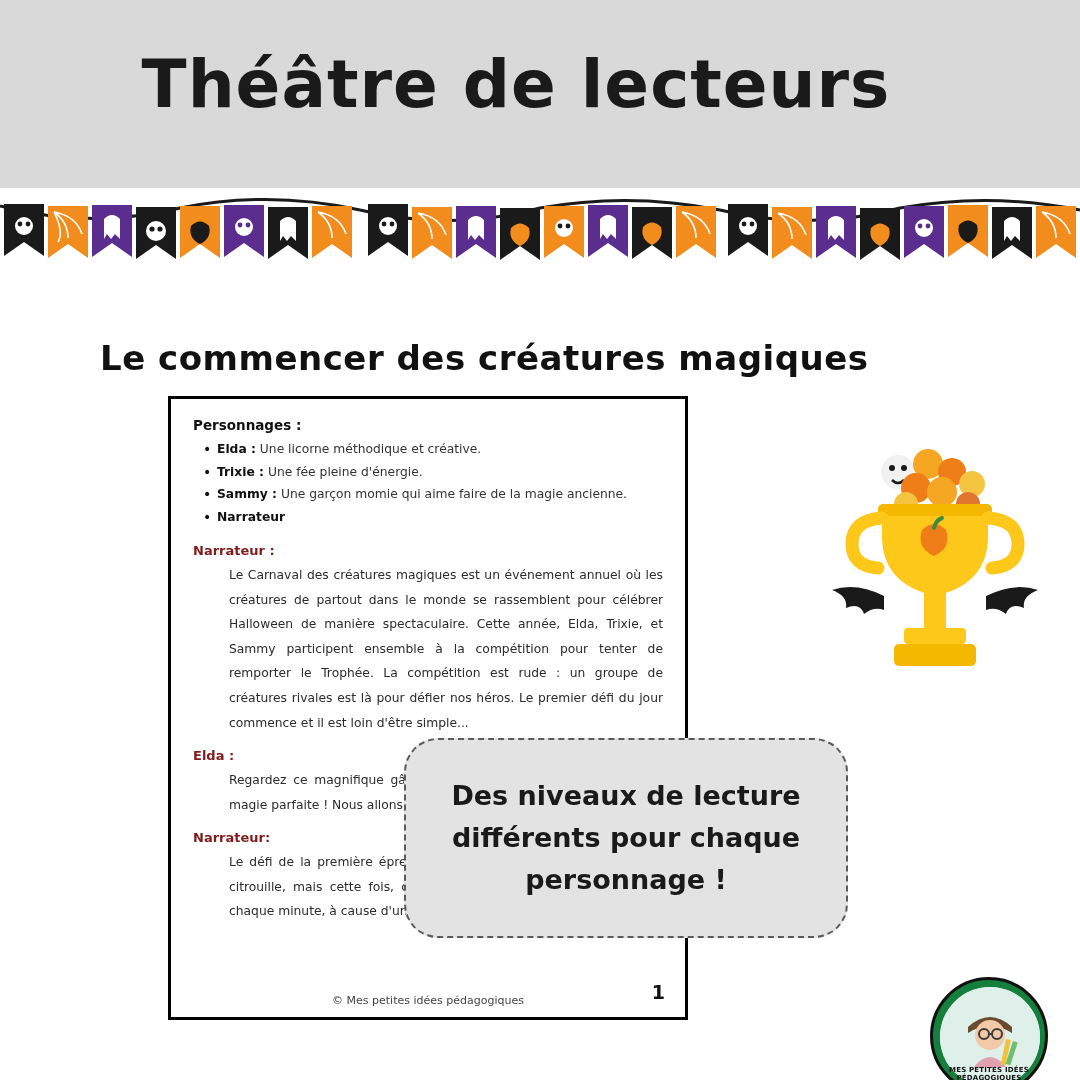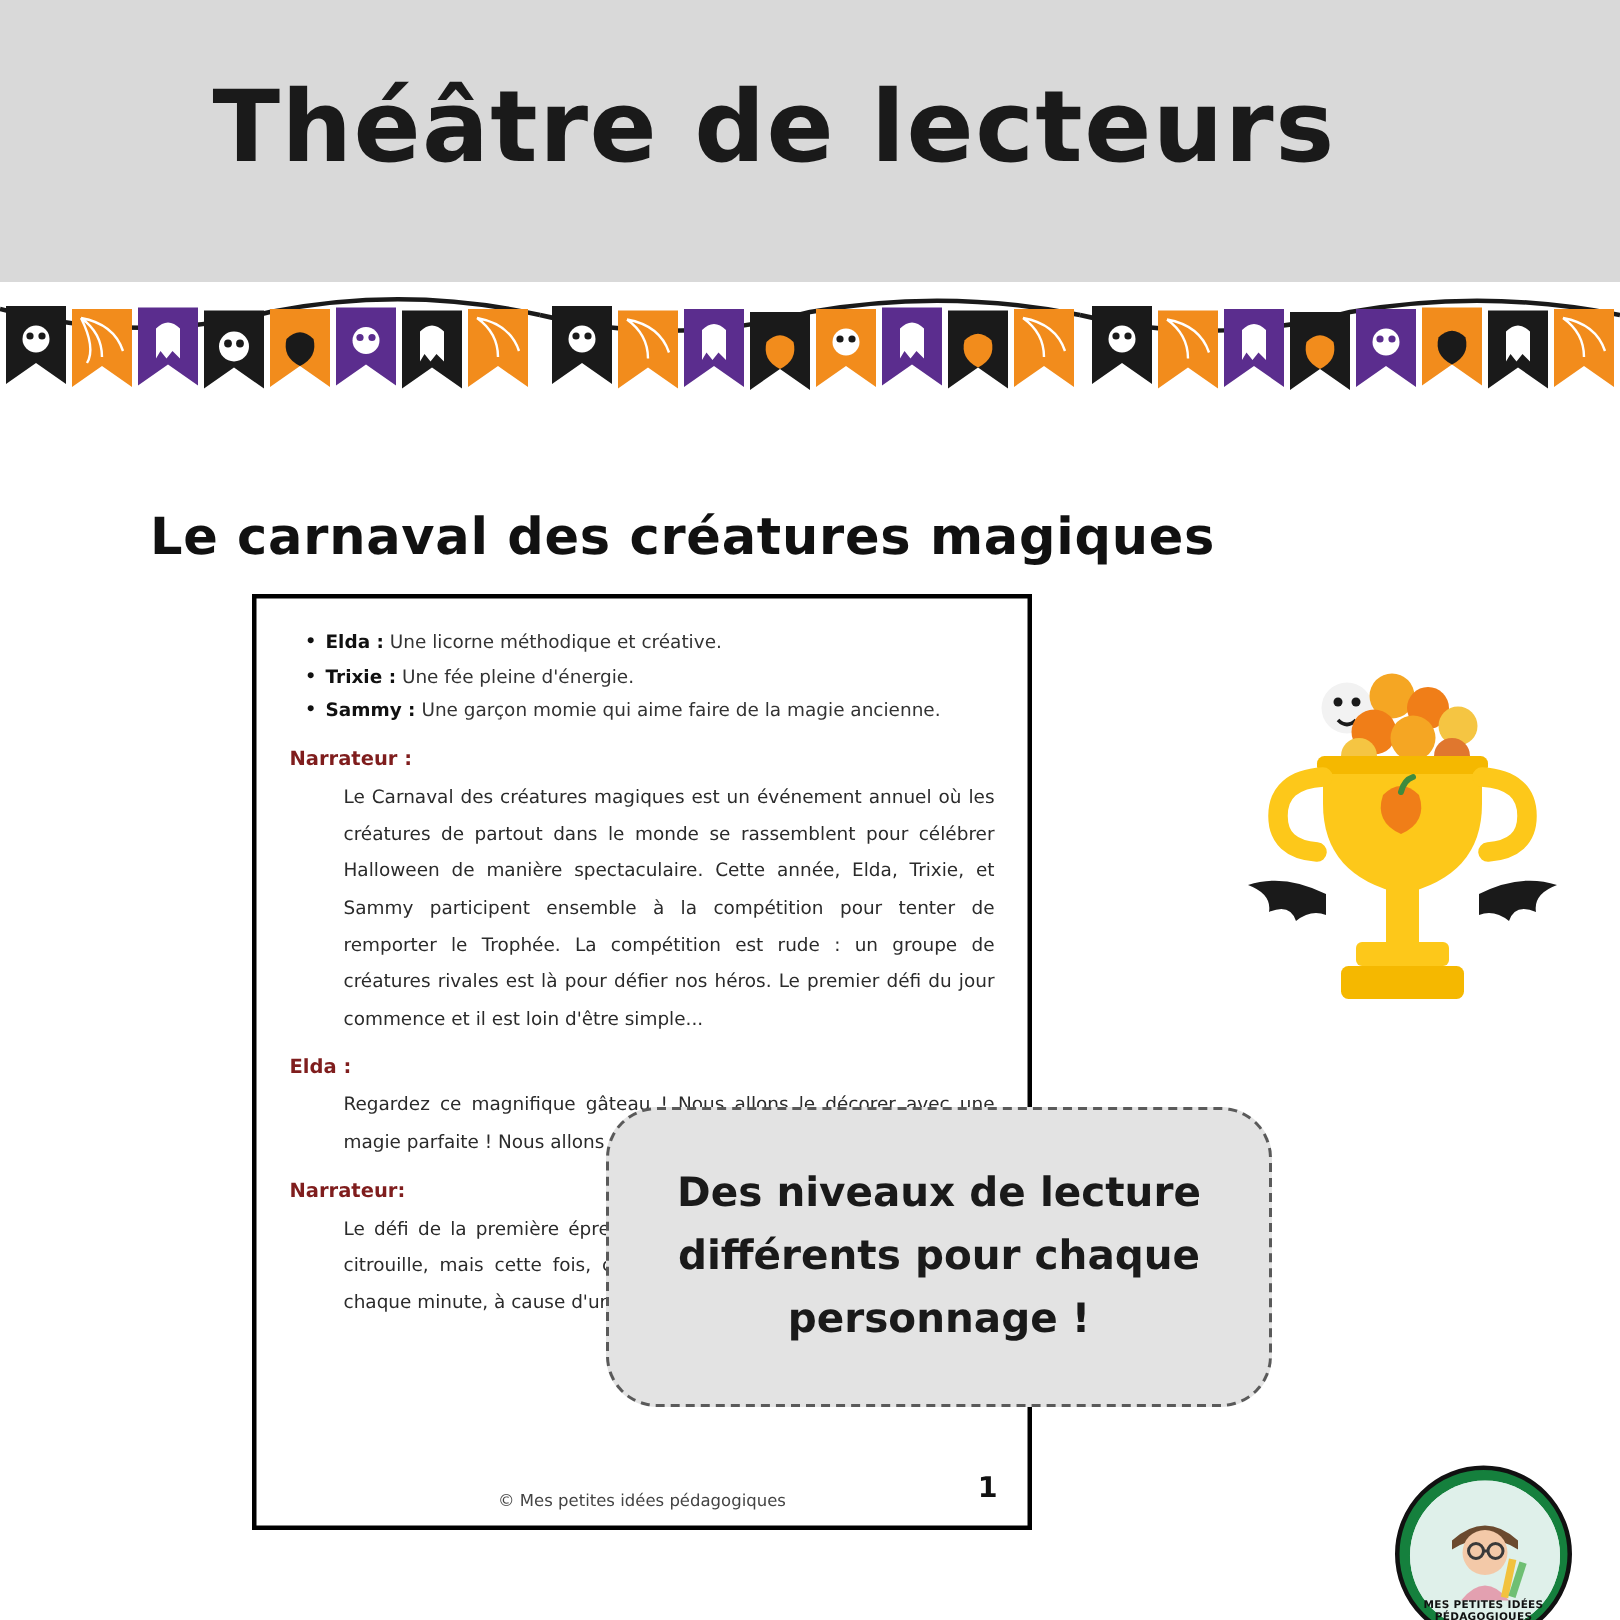--- a/index.html
+++ b/index.html
@@ -232,35 +232,40 @@
             </g>
           <g transform="translate(1036,10)">
               <path d="M0 0 h40 v52 l-20 -14 l-20 14 z" fill="#f28c1c"></path>
               <path d="M6 6 q14 10 14 26 M6 6 q22 4 28 22" stroke="#fff" stroke-width="1.6" fill="none"></path>
             </g>
         </g>
       </g>
     </svg>
   </div>
 
-  <div class="story-title">Le carnaval des créatures magiques</div>
+  <div class="story-title">Le commencer des créatures magiques</div>
 
   <div class="sheet">
+    <h4>Personnages :</h4>
     <ul class="char-list">
       <li>
         <b>Elda :</b>
         <span>Une licorne méthodique et créative.</span>
       </li>
       <li>
         <b>Trixie :</b>
         <span>Une fée pleine d'énergie.</span>
       </li>
       <li>
         <b>Sammy :</b>
         <span>Une garçon momie qui aime faire de la magie ancienne.</span>
+      </li>
+      <li>
+        <b>Narrateur</b>
+        <span></span>
       </li>
     </ul>
 
     <div class="speaker">Narrateur :</div>
     <div class="para">Le Carnaval des créatures magiques est un événement annuel où les créatures de partout dans le monde se rassemblent pour célébrer Halloween de manière spectaculaire. Cette année, Elda, Trixie, et Sammy participent ensemble à la compétition pour tenter de remporter le Trophée. La compétition est rude : un groupe de créatures rivales est là pour défier nos héros. Le premier défi du jour commence et il est loin d'être simple...</div>
 
     <div class="speaker">Elda :</div>
     <div class="para">Regardez ce magnifique gâteau ! Nous allons le décorer avec une magie parfaite ! Nous allons commencer très fort.</div>
 
     <div class="speaker">Narrateur:</div>

